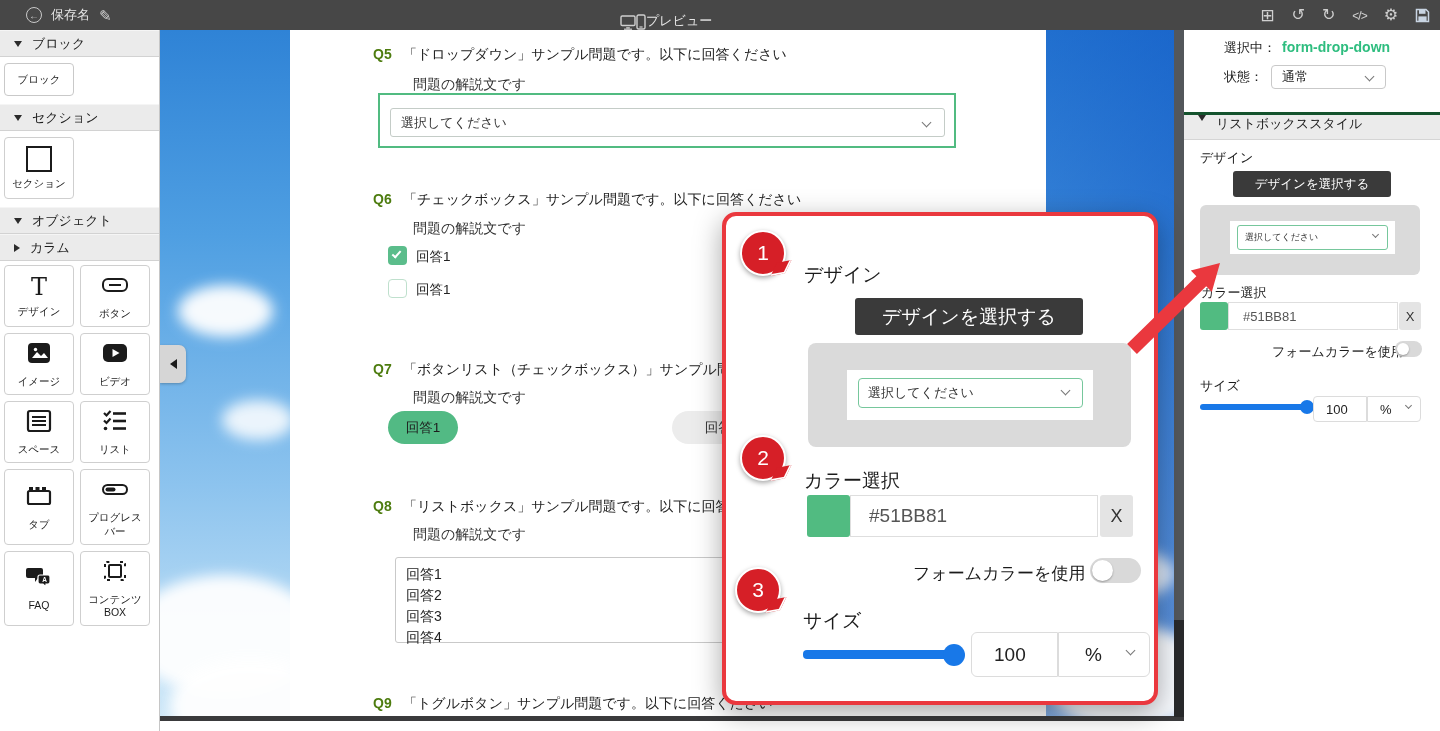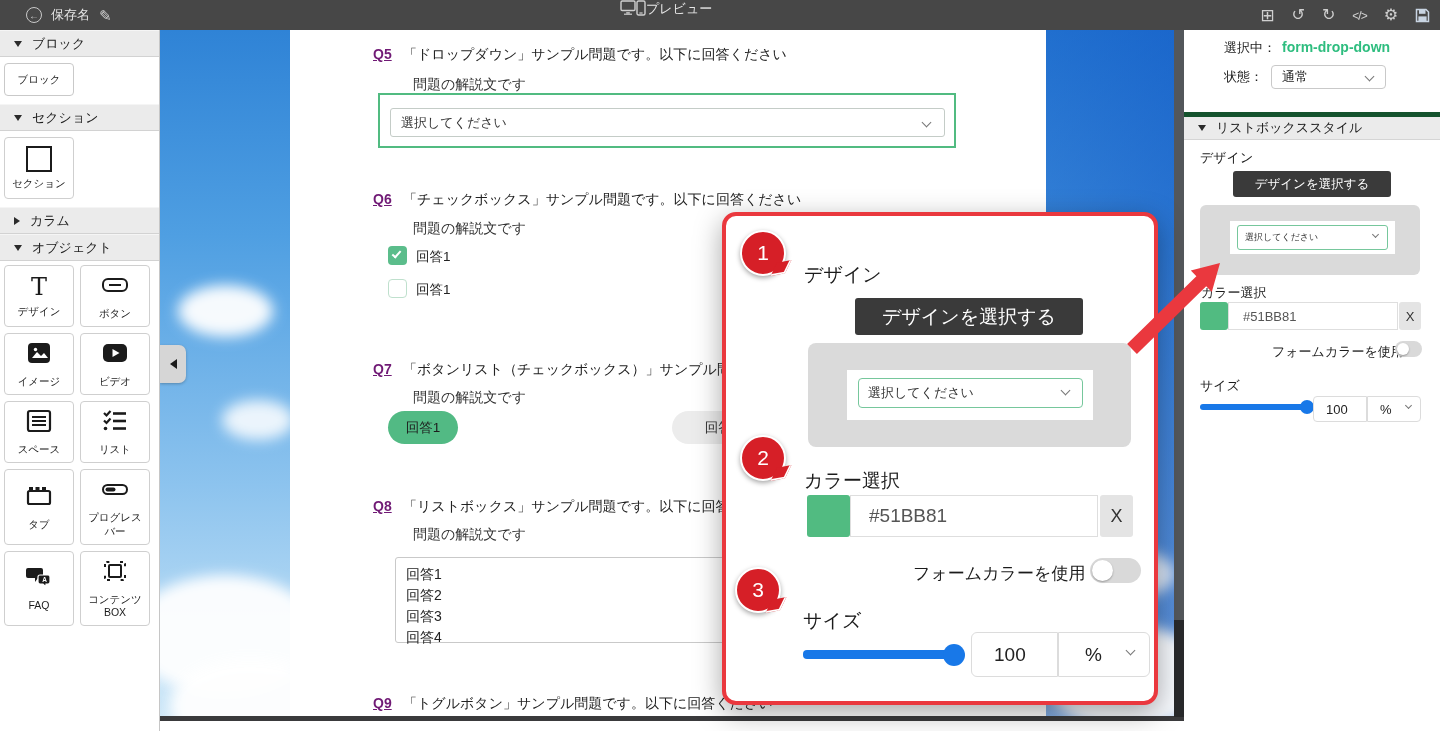--- a/index.html
+++ b/index.html
@@ -6,21 +6,21 @@
   html,body { width:1440px; height:731px; }
   body {
     position: relative; overflow: hidden; background:#fff;
     font-family: "Liberation Sans", "DejaVu Sans", sans-serif;
     color:#1b1b1b; -webkit-font-smoothing: antialiased;
   }
 
   
   .topbar { position:absolute; left:0; top:0; width:1440px; height:30px; background:#474747; color:#dcdcdc; }
   .topbar .left  { position:absolute; left:26px; top:0; height:30px; display:flex; align-items:center; gap:9px;justify-content:space-between; }
-  .topbar .center{ position:absolute; left:620px; top:0; height:30px; display:flex; align-items:flex-start; }
+  .topbar .center{ position:absolute; left:620px; top:0; height:30px; display:flex; align-items:flex-end; }
   .topbar .right { position:absolute; right:10px; top:0; height:30px; display:flex; align-items:center; gap:17px; }
   .tb-title { font-size:13px; color:#e6e6e6; }
   .tb-ic { font-size:14px; line-height:1; color:#cfcfcf; cursor:pointer; }
   .back-circ { width:16px; height:16px; border:1px solid #c9c9c9; border-radius:50%; display:flex; align-items:center; justify-content:center; font-size:10px; color:#c9c9c9; }
   .back-circ::before { content:"←"; }
   .ic-pencil::before { content:"✎"; font-size:15px; }
   .ic-grid::before   { content:"⊞"; font-size:17px; }
   .ic-undo::before   { content:"↺"; font-size:16px; }
   .ic-redo::before   { content:"↻"; font-size:16px; }
   .ic-code::before   { content:"</>"; font-size:12px; letter-spacing:-1px; }
@@ -40,21 +40,21 @@
   .obj-grid { display:grid; grid-template-columns:70px 70px; gap:6px; padding:4px; }
   .obj-grid .sb-card { min-height:62px; }
   .seccard-ic { width:26px; height:26px; border:2.5px solid #1b1b1b; background:#fff; }
 
   
   .canvas { position:absolute; left:160px; top:30px; width:1014px; height:687px; overflow:hidden;
     background:linear-gradient(180deg,#2f83d6 0%,#4f9fe2 30%,#8cc3ee 66%,#cfe8f8 100%); }
   .canvas .deepen { position:absolute; inset:0; background:linear-gradient(90deg, rgba(10,70,170,0) 55%, rgba(10,80,195,0.55) 100%); }
   .cloud { position:absolute; background:#fff; border-radius:50%; filter:blur(7px); opacity:.95; }
   .form { position:absolute; left:130px; top:0; width:756px; height:687px; background:#fff; }
-  .q-id { position:absolute; font-size:14px; font-weight:bold; color:#701a75;text-decoration:underline; }
+  .q-id { position:absolute; font-size:14px; font-weight:bold; color:#4d7c0f; }
   .q-title { position:absolute; font-size:14px; color:#222; white-space:nowrap; }
   .q-desc { position:absolute; font-size:14px; color:#333; }
   .sel-frame { position:absolute; left:88px; top:63px; width:578px; height:55px; border:2px solid #51BB81; }
   .dd { position:absolute; background:#fff; display:flex; align-items:center; }
   .dd .ph { font-size:13px; color:#333; padding-left:10px; }
   .chev { width:7px; height:7px; border-right:1.6px solid #777; border-bottom:1.6px solid #777; transform:rotate(45deg); margin-top:-4px; }
   .chev.sm { width:5px; height:5px; }
   .dd .chev { position:absolute; right:14px; top:50%; }
   .cb { position:absolute; width:19px; height:19px; border-radius:4px; }
   .cb.on { background:#5bbd8b; }
@@ -75,21 +75,21 @@
 
   
   .rpanel { position:absolute; left:1184px; top:30px; width:256px; height:701px; background:#fff; }
   .rp-row1 { position:absolute; left:40px; top:9px; display:flex; align-items:baseline; gap:6px; }
   .rp-sel-lbl { font-size:13px; color:#222; }
   .rp-sel-val { font-size:14px; font-weight:bold; color:#2ebd7f; }
   .rp-row2 { position:absolute; left:40px; top:35px; display:flex; align-items:center; gap:8px; }
   .rp-state-dd { position:relative; width:115px; height:24px; background:#fff; border:1px solid #c9c9c9; border-radius:4px; display:flex; align-items:center; cursor:pointer; }
   .rp-state-dd .v { font-size:13px; padding-left:10px; color:#222; }
   .rp-state-dd .chev { position:absolute; right:12px; top:50%; }
-  .rp-sechead { position:absolute; left:0; top:82px; width:256px; height:28px; background:#ebebeb; border-top:5px solid #14532d; border-bottom:1px solid #d5d5d5; display:flex; align-items:center; font-size:13px; cursor:pointer; }
+  .rp-sechead { position:absolute; left:0; top:82px; width:256px; height:28px; background:#ebebeb; border-top:3px solid #14532d; border-bottom:1px solid #d5d5d5; display:flex; align-items:flex-start; font-size:13px; cursor:pointer; }
   .rp-sechead .tri { margin:0 10px 0 14px; }
   .rp-lbl { position:absolute; font-size:13px; color:#1b1b1b; }
   .dark-btn { position:absolute; background:#3a3a3a; color:#fff; border-radius:3px; display:flex; align-items:center; justify-content:center; cursor:pointer; }
   .gray-box { position:absolute; background:#dadada; border-radius:6px; }
   .white-inner { position:absolute; background:#fff; }
   .green-dd { position:absolute; background:#fff; border:1px solid #76c79c; border-radius:3px; display:flex; align-items:center; cursor:pointer; }
   .swatch { position:absolute; background:#51BB81; border-radius:3px; }
   .hexfield { position:absolute; background:#fff; border:1px solid #dedede; display:flex; align-items:center; color:#555; }
   .xbtn { position:absolute; background:#e4e4e4; border-radius:3px; display:flex; align-items:center; justify-content:center; color:#333; cursor:pointer; }
   .tog-lbl { position:absolute; color:#1b1b1b; white-space:nowrap; }
@@ -165,26 +165,26 @@
     <span class="tri tri-d"></span>
     <span>セクション</span>
   </div>
   <div class="sb-pad">
     <div class="sb-card" style="height:62px">
       <span class="seccard-ic"></span>
       <span class="lbl">セクション</span>
     </div>
   </div>
   <div class="sb-h">
+    <span class="tri tri-d"></span>
+    <span>オブジェクト</span>
+  </div>
+  <div class="sb-h">
     <span class="tri tri-r"></span>
     <span>カラム</span>
-  </div>
-  <div class="sb-h">
-    <span class="tri tri-d"></span>
-    <span>オブジェクト</span>
   </div>
   <div class="obj-grid">
     <div class="sb-card">
       <span style="font-family:'DejaVu Serif',serif;font-size:24px;line-height:26px;">T</span>
       <span class="lbl">デザイン</span>
     </div>
     <div class="sb-card">
       <span>
         <svg width="28" height="26" viewBox="0 0 28 26">
             <rect x="2" y="7" width="24" height="12" rx="5" fill="none" stroke="#1b1b1b" stroke-width="2"></rect>

